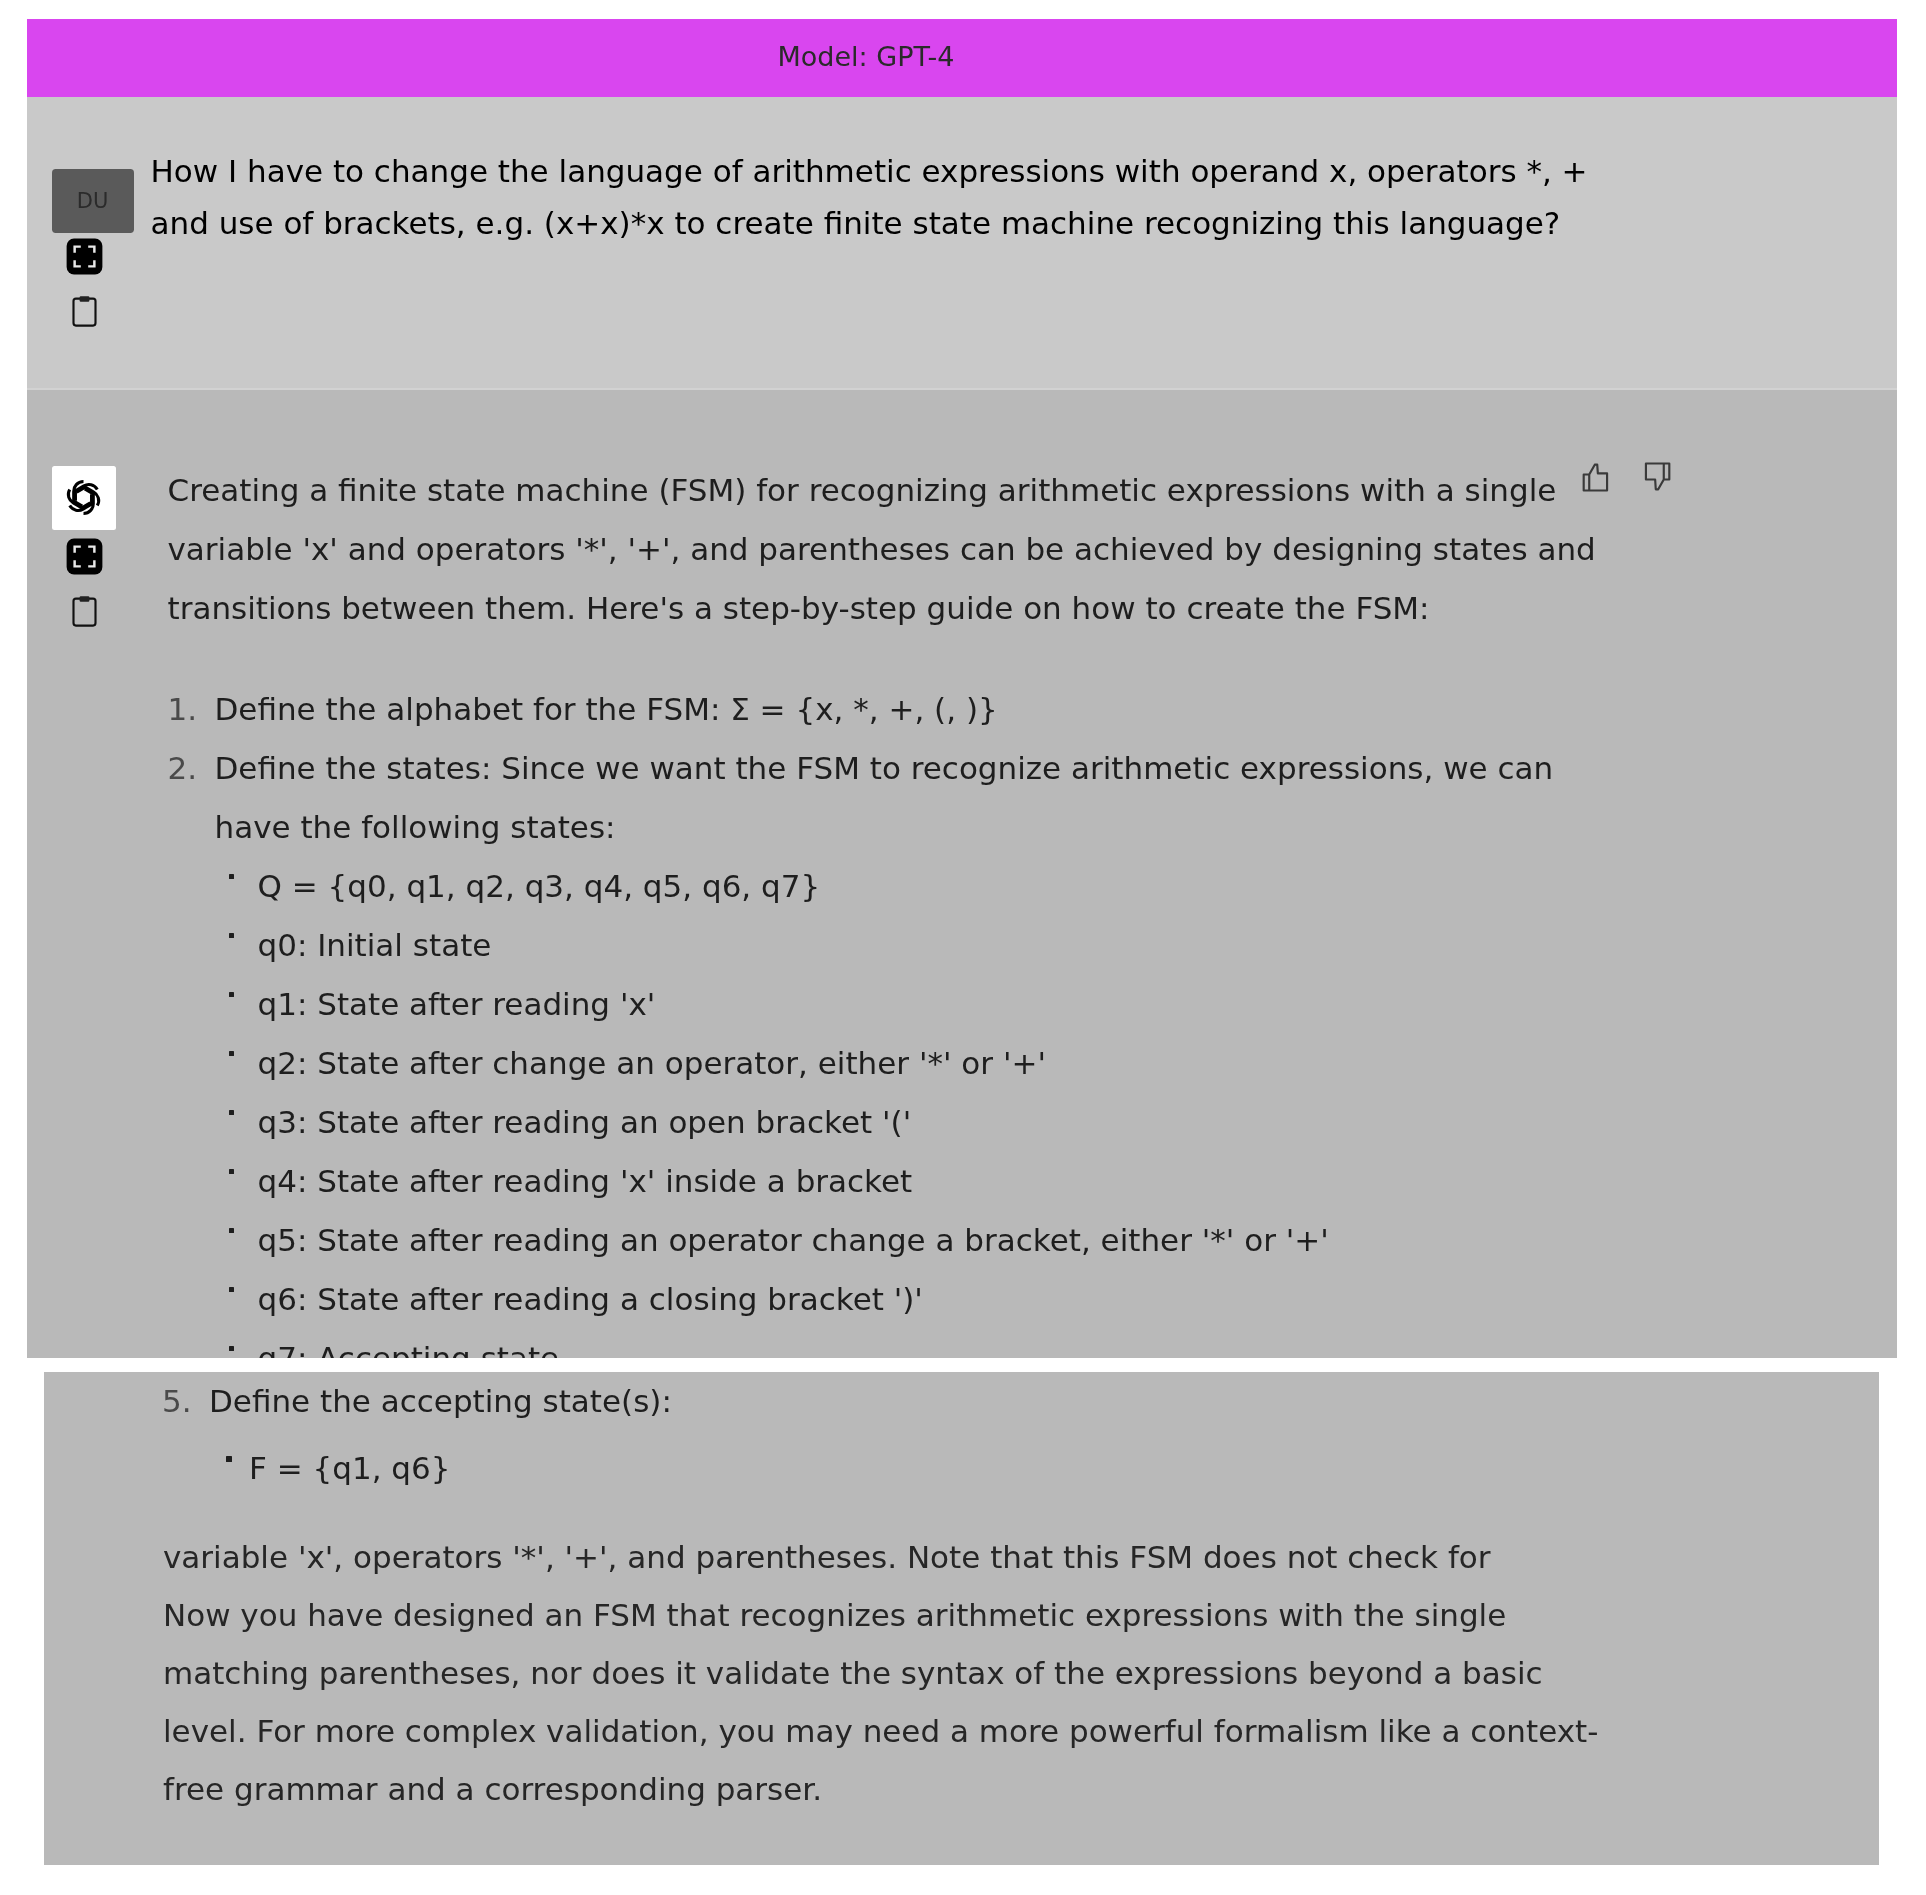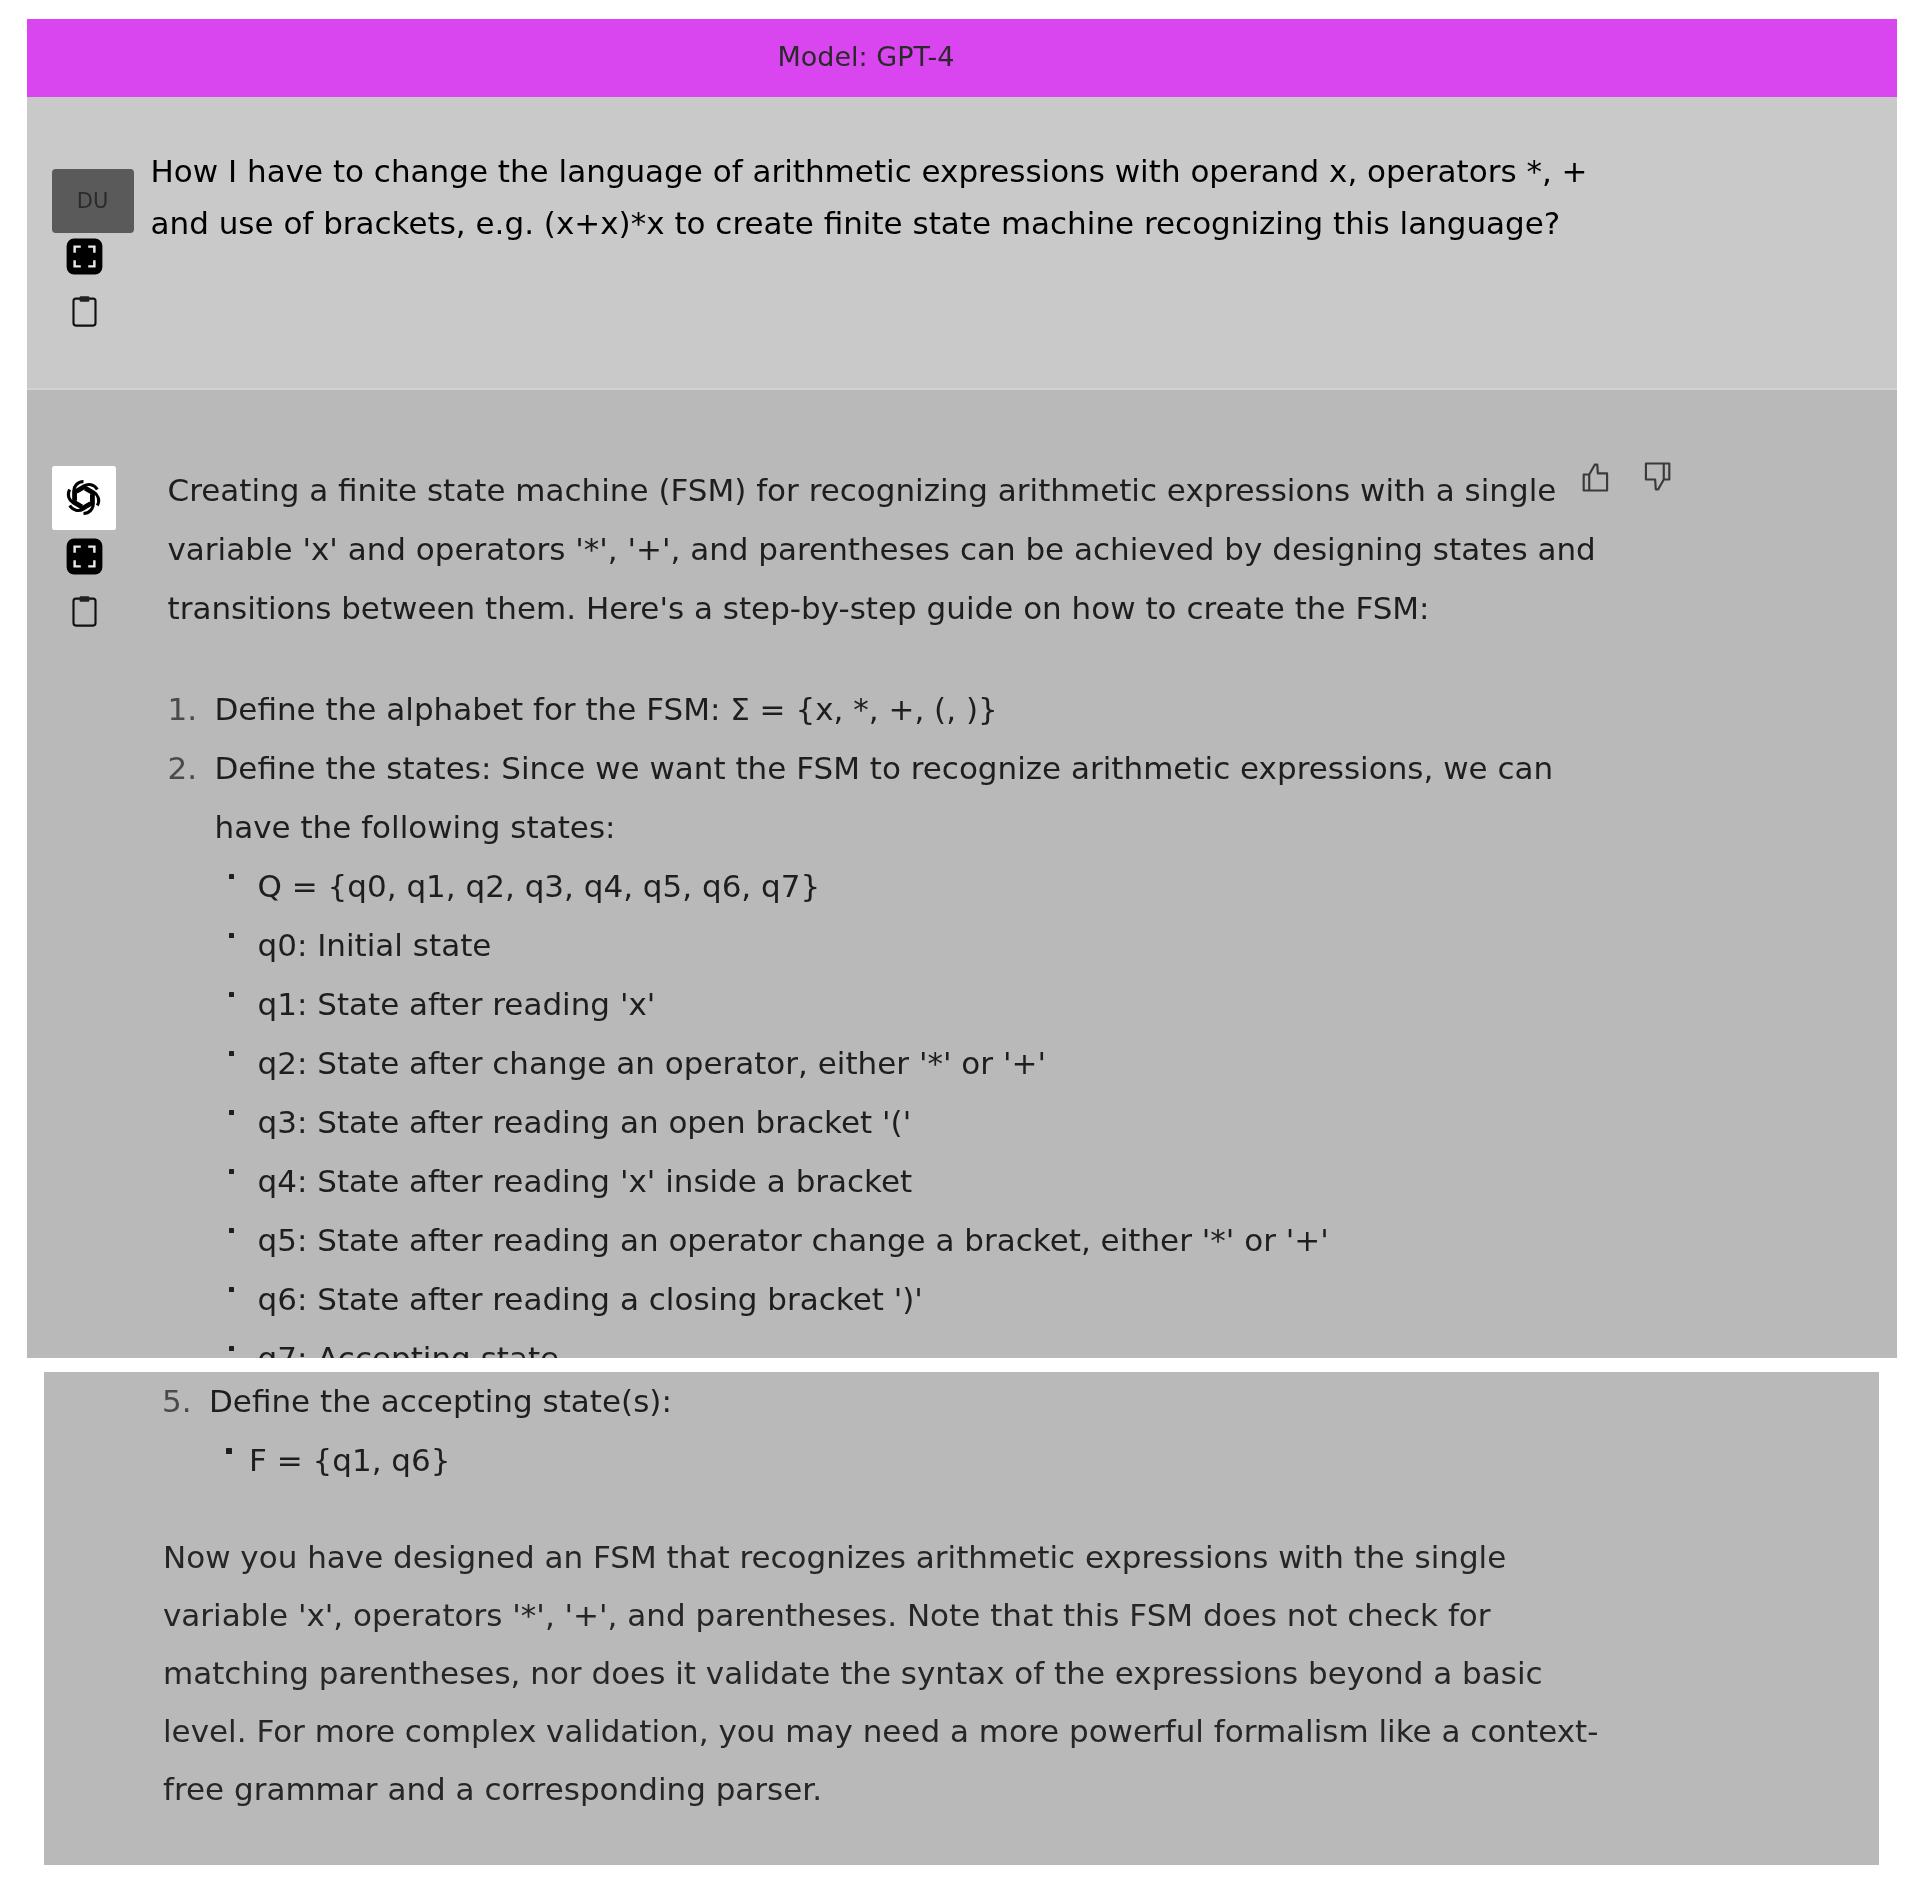--- a/index.html
+++ b/index.html
@@ -192,21 +192,21 @@
     left: 118px;
     top: 0;
     height: 59px;
     line-height: 59px;
   }
   .b-ol .ol-num { left: 0; }
   .b-ol .ol-text { left: 47px; }
   .b-ul {
     position: absolute;
     left: 118px;
-    top: 59px;
+    top: 67px;
     height: 59px;
     line-height: 59px;
     width: 615px;
     text-decoration: underline;
   }
   .b-ul .ul-bullet { left: 64px; top: 17px; }
   .b-ul .ul-text { left: 87px; }
   .b-para {
     position: absolute;
     left: 119px;
@@ -358,21 +358,21 @@
   <div class="bottom-content">
     <div class="b-ol">
       <span class="ol-num">5.</span>
       <span class="ol-text">Define the accepting state(s):</span>
     </div>
     <div class="b-ul">
       <span class="ul-bullet"></span>
       <span class="ul-text">F = {q1, q6}</span>
     </div>
     <div class="b-para">
+      <span class="p-line">variable 'x', operators '*', '+', and parentheses. Note that this FSM does not check for</span>
       <span class="p-line">Now you have designed an FSM that recognizes arithmetic expressions with the single</span>
-      <span class="p-line">variable 'x', operators '*', '+', and parentheses. Note that this FSM does not check for</span>
       <span class="p-line">matching parentheses, nor does it validate the syntax of the expressions beyond a basic</span>
       <span class="p-line">level. For more complex validation, you may need a more powerful formalism like a context-</span>
       <span class="p-line">free grammar and a corresponding parser.</span>
     </div>
   </div>
 </div>
 
 
 </body></html>

